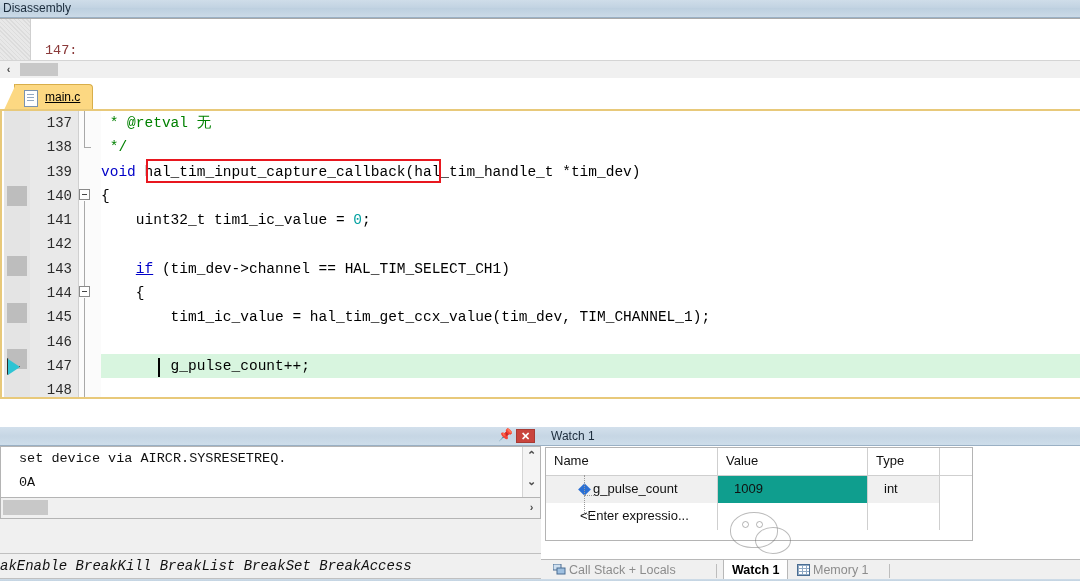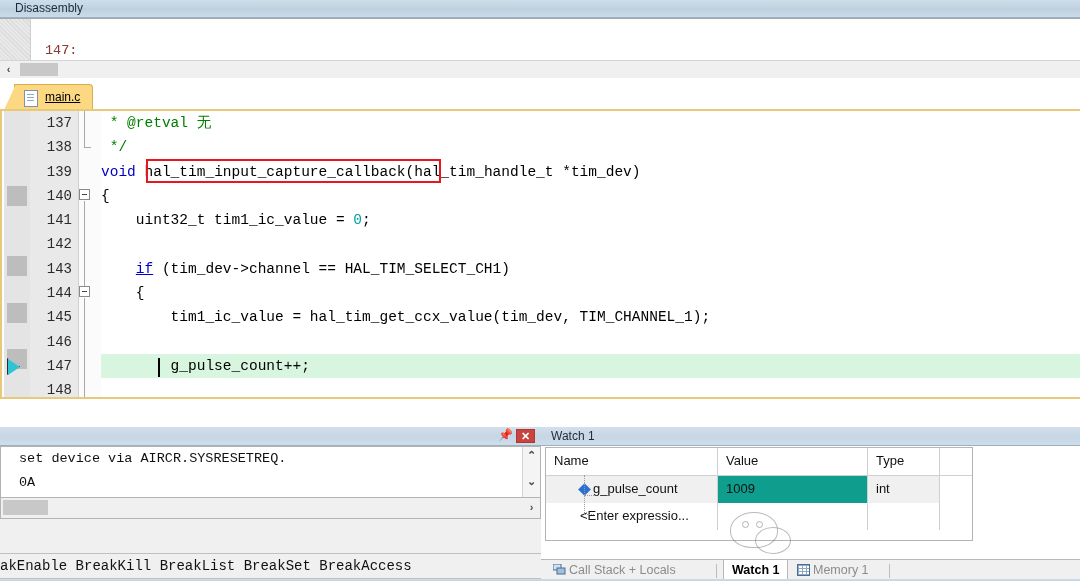--- a/index.html
+++ b/index.html
@@ -9,21 +9,21 @@
     font-family:"Liberation Sans", sans-serif;
     font-size:12px;color:#000;
     -webkit-font-smoothing:antialiased;
   }
   .app{position:relative;width:1080px;height:581px;}
 
   
   .pane-title{
     height:17px;line-height:17px;
     background:linear-gradient(to bottom,#cfdde9 0%,#c2d3e2 45%,#bccfdf 46%,#cbdae7 100%);
-    font-size:12px;color:#1b2b3b;padding-left:15px;font-weight:400;
+    font-size:12px;color:#1b2b3b;padding-left:3px;font-weight:400;
     border-bottom:1px solid #9ab0c4;
     position:relative;
   }
 
   
   #disasm{position:absolute;left:0;top:0;width:1080px;height:78px;background:#fff;}
   #disasm .body{
     position:absolute;left:0;top:18px;width:1080px;height:42px;
     background:#fff;border-top:1px solid #a8a8a8;
     overflow:hidden;
@@ -159,21 +159,21 @@
   #console .cmdrow{
     position:absolute;left:0;top:71px;width:541px;height:21px;background:#f0f0f0;
     border:1px solid #b4b4b4;border-top:none;box-sizing:border-box;
   }
   #console .cmdrow .thumb{position:absolute;left:2px;top:2px;width:45px;height:15px;background:#c8c8c8;}
   #console .bar{
     position:absolute;left:0;top:101px;width:541px;height:26px;background:#f0f0f0;
   }
   #console .cmdline{
     position:absolute;left:0;top:126px;width:541px;height:26px;background:#f0f0f0;
-    border-top:1px solid #c0c0c0;border-bottom:1px solid #c0c0c0;box-sizing:border-box;
+    border-top:1px solid #c0c0c0;border-bottom:1px solid #c0c0c0;box-sizing:border-box;font-style:italic;
   }
   #console .cmdline .txt{
     font-family:"Liberation Mono","DejaVu Sans Mono",monospace;font-size:14px;
     line-height:25px;white-space:pre;color:#111;
   }
   #console .footstrip{position:absolute;left:0;top:152px;width:541px;height:2px;
     background:linear-gradient(to bottom,#cfdde9,#c2d3e2);}
 
   
   #watch{position:absolute;left:541px;top:427px;width:539px;height:154px;background:#fff;}
@@ -183,21 +183,21 @@
     border-bottom:1px solid #9ab0c4;
   }
   #watch .grid{
     position:absolute;left:4px;top:20px;width:428px;height:94px;background:#fff;
     border:1px solid #b4b4b4;box-sizing:border-box;
   }
   .wh-row{display:flex;height:27px;}
   .wh-head{border-bottom:1px solid #cfcfcf;}
   .wh-head .cell{font-size:13px;color:#111;line-height:26px;padding-left:8px;
     border-right:1px solid #cfcfcf;box-sizing:border-box;background:#fff;}
-  .wh-body .cell{font-size:13px;color:#111;line-height:26px;padding-left:8px;
+  .wh-body .cell{font-size:13px;color:#111;line-height:26px;padding-left:16px;
     border-right:1px solid #cfcfcf;box-sizing:border-box;}
   .c-name{width:172px;}
   .c-val{width:150px;}
   .c-type{width:72px;}
   .c-rest{flex:1;border-right:none !important;}
   .wh-body .c-name{background:#f0f0f0;padding-left:0;}
   .wh-body .c-type{background:#f0f0f0;}
   .val-hl{background:#0f9e8e;color:#fff;}
   .diamond{
     display:inline-block;width:9px;height:9px;background:#2a6fd4;

